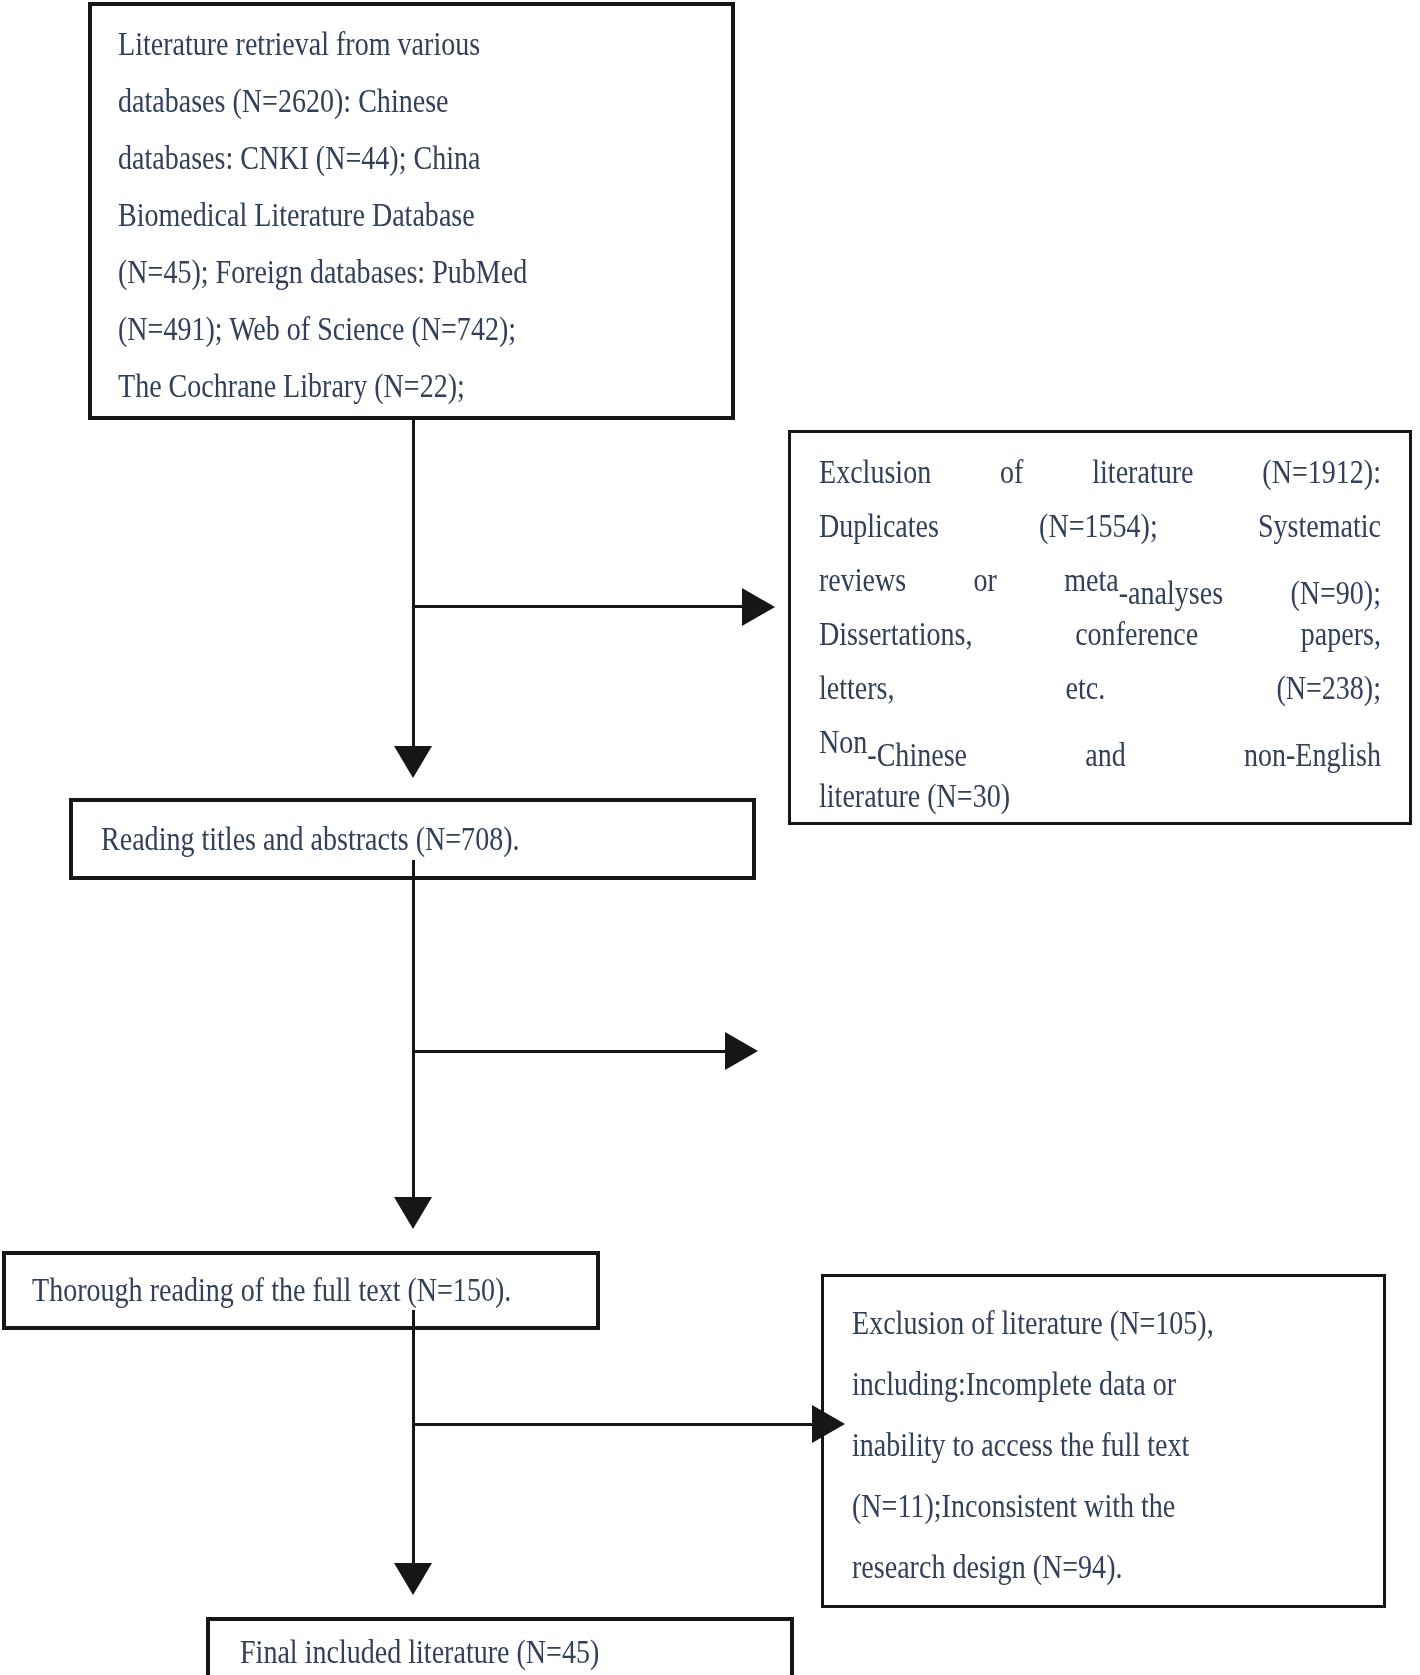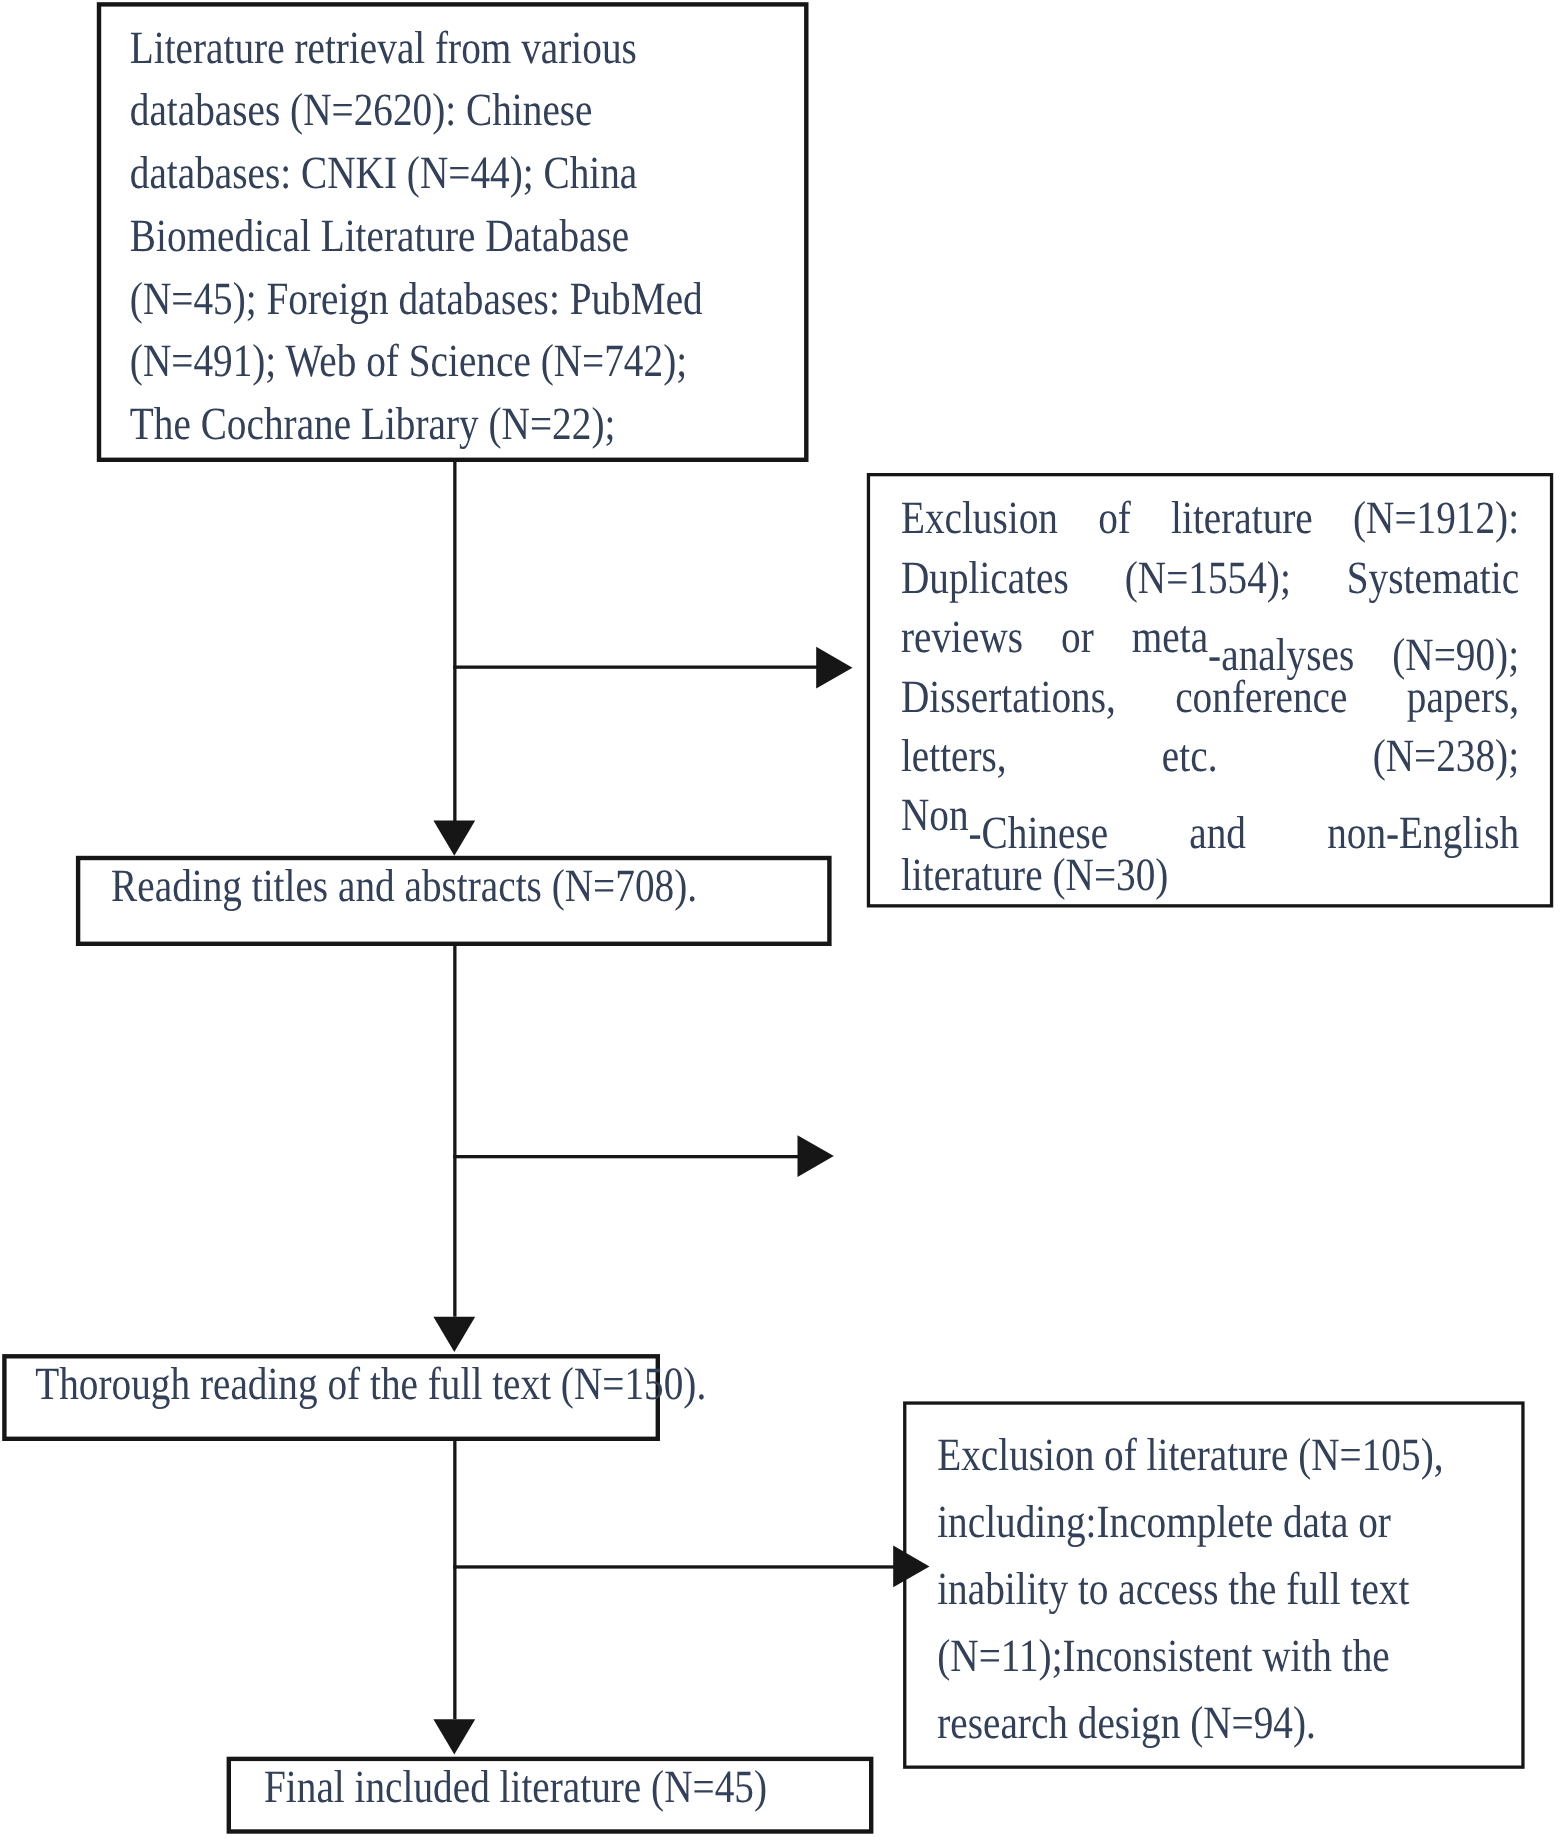--- a/index.html
+++ b/index.html
@@ -8,30 +8,30 @@
     width:1420px; height:1675px;
     background:#ffffff;
     font-family:"Liberation Serif","DejaVu Serif",serif;
     color:var(--txt,#32405a);
     overflow:hidden;
   }
   .box {
     position:absolute;
     box-sizing:border-box;
     background:#ffffff;
-    font-size:42px;
+    font-size:33px;
   }
   .main-box { border:4px solid var(--ln,#161616); }
   .side-box { border:3px solid var(--ln,#161616);margin-left:13px; }
   .tx {
     transform:scaleX(0.85);
     transform-origin:0 0;
     width:117.65%;
   }
-  .single { display:flex; align-items:flex-start; }
+  .single { display:flex; align-items:center;margin-top:20px; }
   .single .tx { white-space:nowrap; }
   .ln { white-space:nowrap; }
   .jl { text-align:justify; text-align-last:justify; white-space:normal; }
   .sub { position:relative; top:0.38em; }
   .flow-line { position:absolute; background:var(--ln,#161616); }
   .ah-down {
     position:absolute; width:0; height:0;
     border-left:19px solid transparent;
     border-right:19px solid transparent;
     border-top:32px solid var(--ln,#161616);

